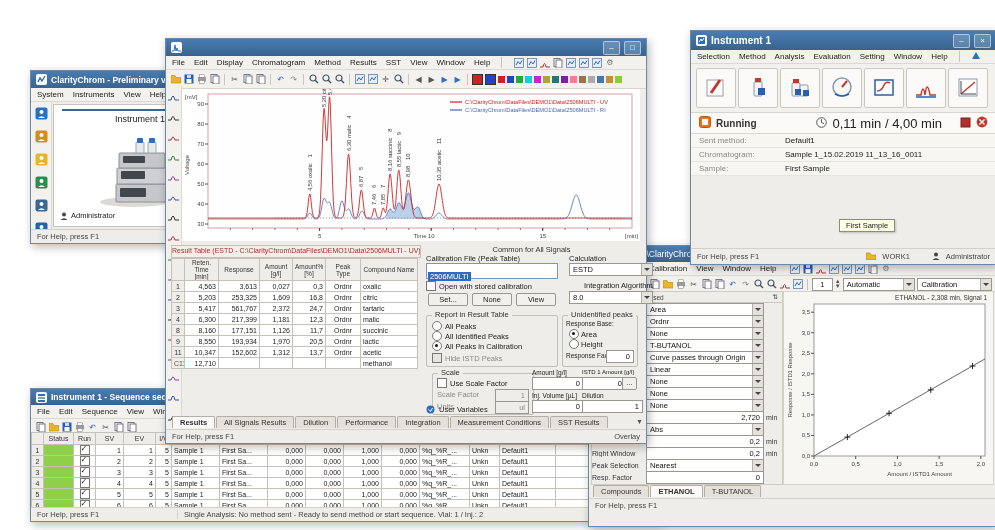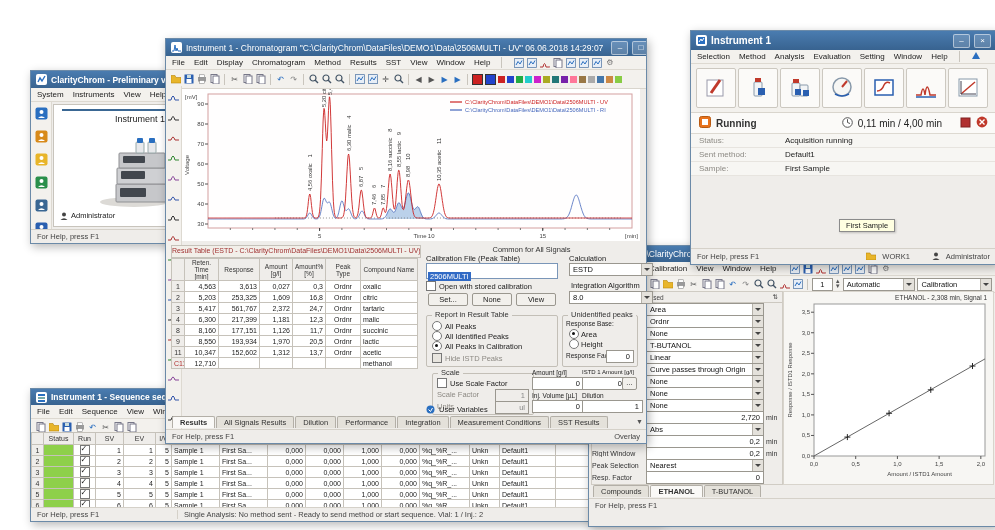--- a/index.html
+++ b/index.html
@@ -522,26 +522,26 @@
         <span class="sel" style="flex: 1 1 0%;">None</span>
         <span class="gu"></span>
       </div>
       <div class="gridrow">
         <span class="gl"></span>
         <span class="sel" style="flex: 1 1 0%;">T-BUTANOL</span>
         <span class="gu"></span>
       </div>
       <div class="gridrow">
         <span class="gl"></span>
+        <span class="sel" style="flex: 1 1 0%;">Curve passes through Origin</span>
+        <span class="gu"></span>
+      </div>
+      <div class="gridrow">
+        <span class="gl"></span>
         <span class="sel" style="flex: 1 1 0%;">Linear</span>
-        <span class="gu"></span>
-      </div>
-      <div class="gridrow">
-        <span class="gl"></span>
-        <span class="sel" style="flex: 1 1 0%;">Curve passes through Origin</span>
         <span class="gu"></span>
       </div>
       <div class="gridrow">
         <span class="gl"></span>
         <span class="sel" style="flex: 1 1 0%;">None</span>
         <span class="gu"></span>
       </div>
       <div class="gridrow">
         <span class="gl"></span>
         <span class="sel" style="flex: 1 1 0%;">None</span>
@@ -633,21 +633,20 @@
   <div style="position:absolute;left:0;right:0;bottom:0;height:14px;background:#efedea"></div>
 </div>
 
 <div class="win" id="win-chrom" style="left:165px;top:38px;width:480px;height:404px;z-index:4">
   <div class="tbar">
     <span class="wicon">
         <svg width="9" height="9">
           <path d="M0 8 L2 8 L3 2 L4 8 L5 5 L6 8 L9 8" stroke="#2a6fc0" stroke-width="1" fill="none"></path>
         </svg>
       </span>
-    <span style="font-size:8.5px;font-weight:normal">Instrument 1 - Chromatogram "C:\ClarityChrom\DataFiles\DEMO1\Data\2506MULTI - UV" 06.06.2018 14:29:07</span>
     <span class="sp"></span>
     <span class="wbtn">–</span>
     <span class="wbtn">□</span>
 
   </div>
   <div class="menu">
     <span style="display:contents"><span>File</span><span>Edit</span><span>Display</span><span>Chromatogram</span><span>Method</span><span>Results</span><span>SST</span><span>View</span><span>Window</span><span>Help</span></span>
     <span class="tsep"></span>
     <span style="display:inline-flex;gap:2px" id="chrom-menu-icons">
         <span class="ti">
@@ -1040,21 +1039,21 @@
     </div>
     <div style="position:absolute;left:2px;top:36px;display:flex;gap:3px;align-items:center">
       <span class="cb"></span>
         <span class="lbl">Open with stored calibration</span>
     </div>
     <div class="btn" style="position:absolute;left:4px;top:48px;width:38px;height:11px;line-height:11px">Set...</div>
     <div class="btn" style="position:absolute;left:48px;top:48px;width:38px;height:11px;line-height:11px">None</div>
     <div class="btn" style="position:absolute;left:92px;top:48px;width:38px;height:11px;line-height:11px">View</div>
     <div class="lbl" style="position:absolute;left:145px;top:9px">Calculation</div>
     <div class="sel" style="position:absolute;left:145px;top:18px;width:66px">ESTD</div>
-    <div class="lbl" style="position:absolute;left:147px;top:36px">Integration Algorithm</div>
+    <div class="lbl" style="position:absolute;left:160px;top:36px">Integration Algorithm</div>
     <div class="sel" style="position:absolute;left:145px;top:46px;width:66px">8.0</div>
 
     <div class="grp" style="left:2px;top:70px;width:130px;height:50px">
       <span class="glab">Report in Result Table</span>
       <div style="position:absolute;left:5px;top:5px;display:flex;gap:3px;align-items:center">
         <span class="radio"></span>
           <span class="lbl">All Peaks</span>
         </div>
       <div style="position:absolute;left:5px;top:15px;display:flex;gap:3px;align-items:center">
         <span class="radio"></span>
@@ -1202,38 +1201,38 @@
     <span><svg width="12" height="12">
           <rect x="0.5" y="0.5" width="11" height="11" rx="2" fill="#e8731d" stroke="#b85a12"></rect>
           <rect x="3" y="3" width="6" height="6" fill="#fff"></rect>
         </svg></span>
     <span style="font-size:10px;font-weight:bold;color:#333">Running</span>
     <span style="flex:1"></span>
     <span><svg width="11" height="11">
           <circle cx="5.5" cy="5.5" r="4.8" fill="#fff" stroke="#555"></circle>
           <path d="M5.5 5.5 L5.5 2.2 M5.5 5.5 L8 6.5" stroke="#555" stroke-width="1" fill="none"></path>
         </svg></span>
-    <span style="font-size:10px;color:#222">0,11 min / 4,00 min</span>
+    <span style="font-size:13px;color:#222">0,11 min / 4,00 min</span>
     <span style="width:8px"></span>
     <span><svg width="11" height="11">
           <rect x="1" y="1" width="9" height="9" fill="#b03030" stroke="#802020"></rect>
         </svg></span>
     <span><svg width="12" height="12">
           <circle cx="6" cy="6" r="5.4" fill="#c0392b"></circle>
           <path d="M3.5 3.5 L8.5 8.5 M8.5 3.5 L3.5 8.5" stroke="#fff" stroke-width="1.4"></path>
         </svg></span>
   </div>
   <div id="instr-info">
       <div class="inforow">
-        <span class="k">Status:</span>
-        <span class="v">Acquisition running</span>
-      </div>
-      <div class="inforow">
         <span class="k">Sent method:</span>
         <span class="v">Default1</span>
+      </div>
+      <div class="inforow">
+        <span class="k">Chromatogram:</span>
+        <span class="v">Sample 1_15.02.2019 11_13_16_0011</span>
       </div>
       <div class="inforow">
         <span class="k">Sample:</span>
         <span class="v">First Sample</span>
       </div>
     </div>
   <div class="sbar" style="height:15px">
     <span>For Help, press F1</span>
     <span style="flex:1"></span>
     <span><svg width="10" height="8">

